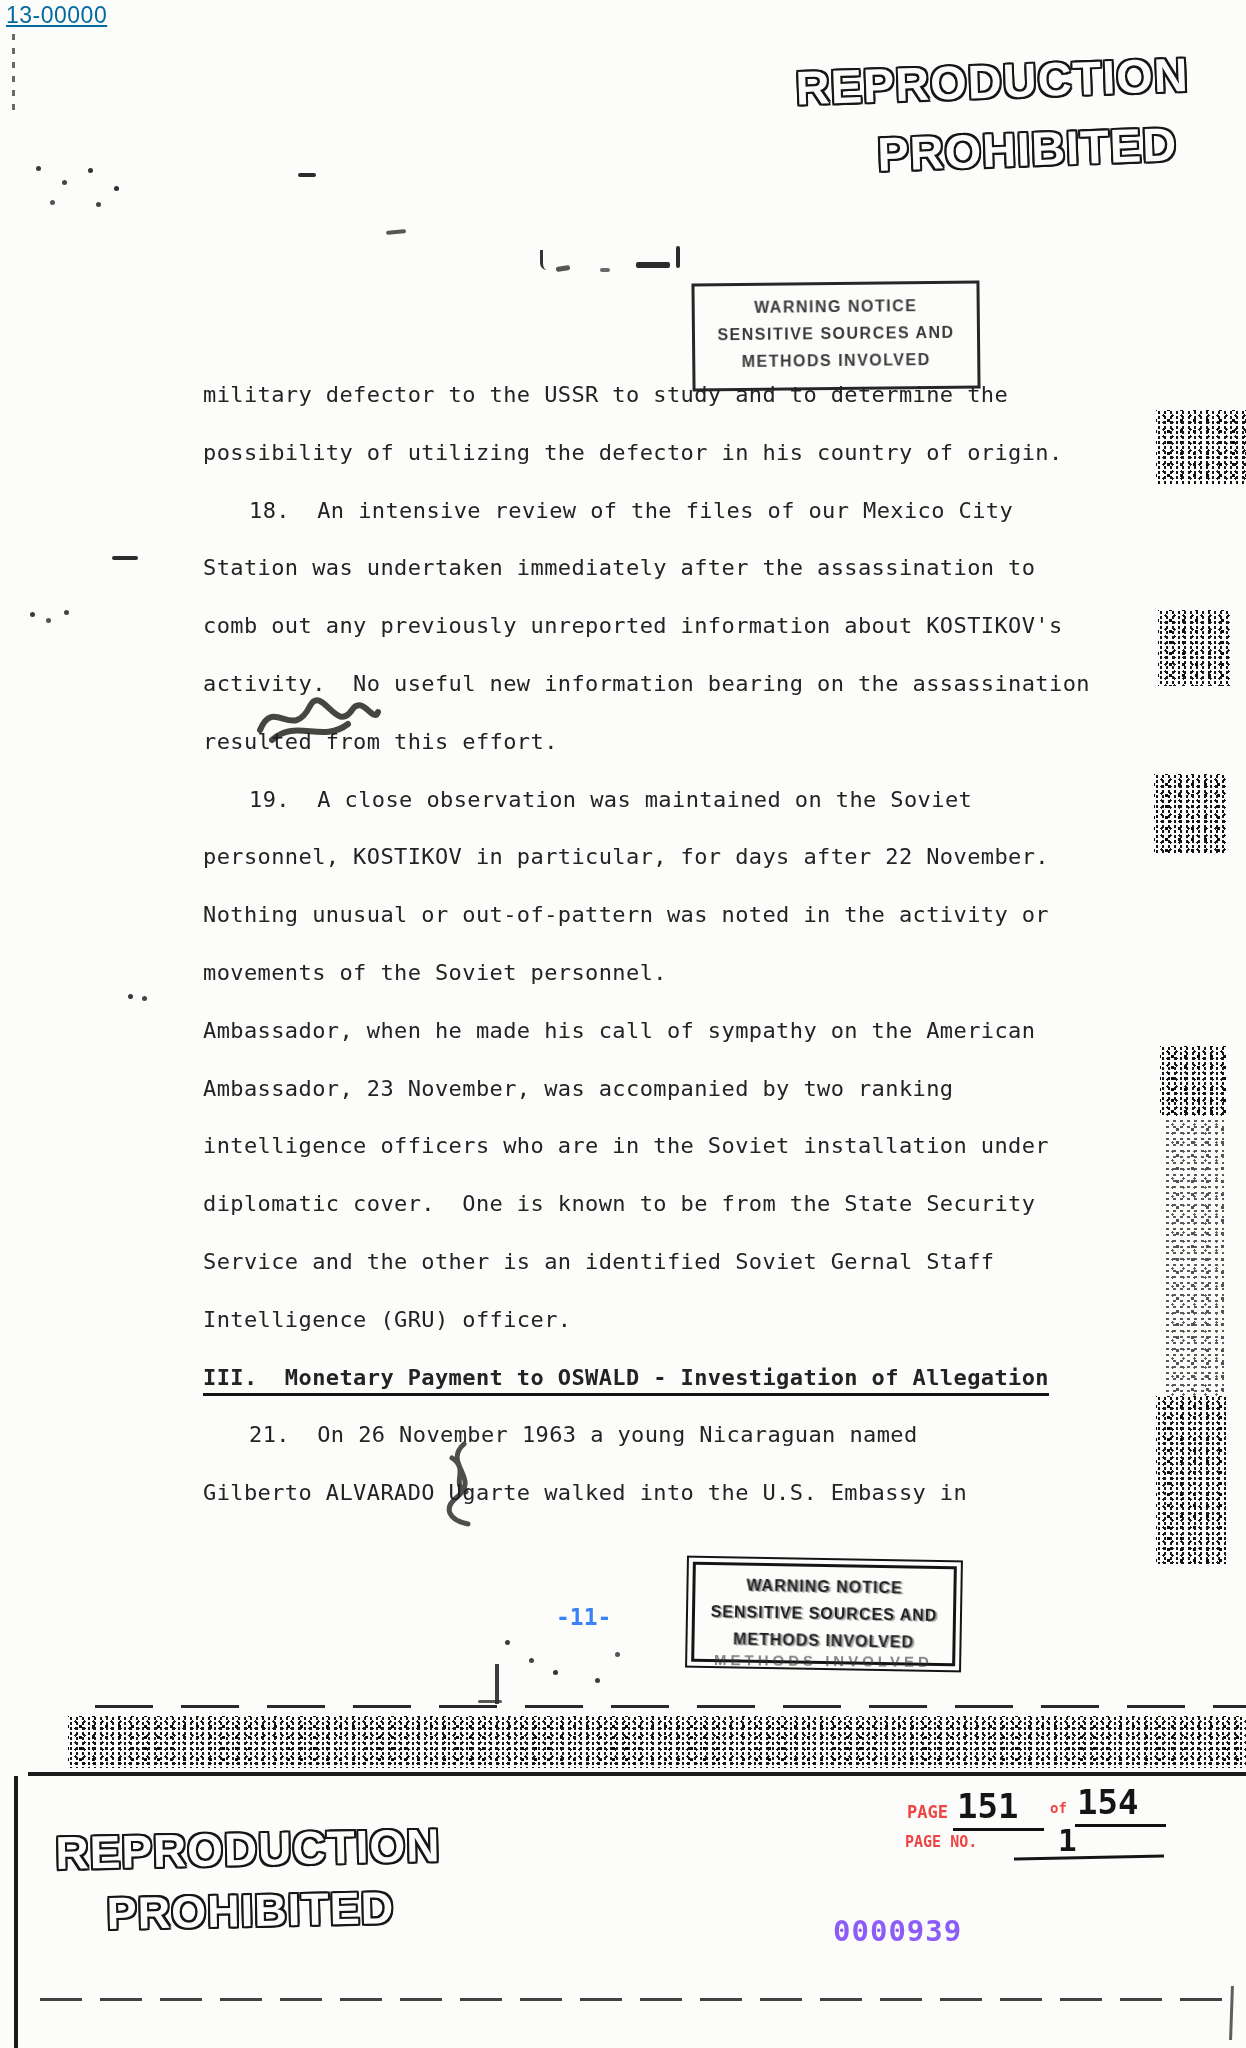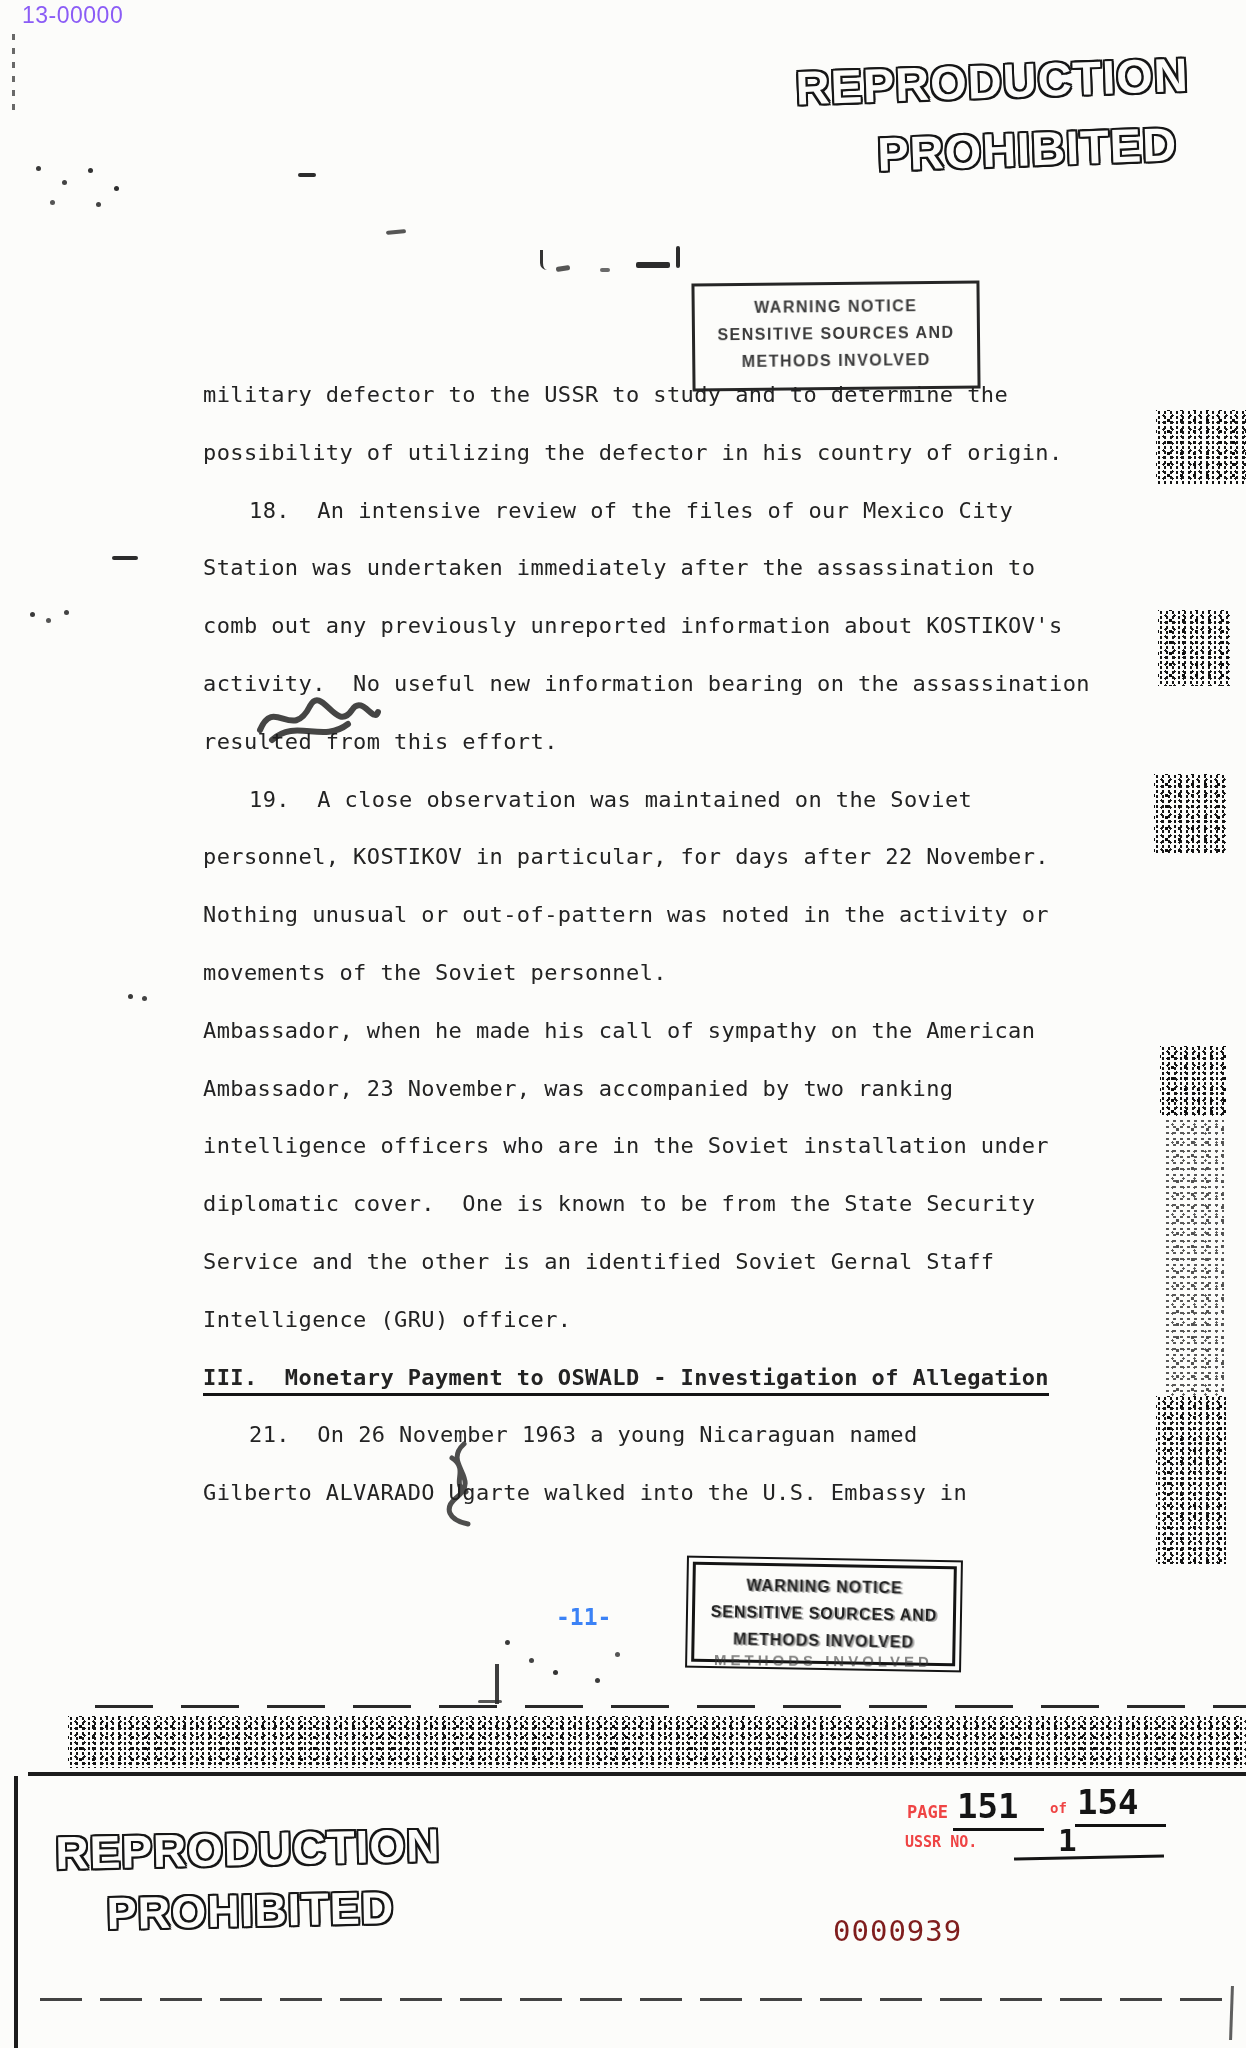--- a/index.html
+++ b/index.html
@@ -35,32 +35,32 @@
   .warnbox .wl{font-size:16px;line-height:27px;letter-spacing:1.5px;}
   .warn-top{left:692px;top:282px;width:282px;height:94px;transform:rotate(-.6deg);padding-top:8px;}
   .warn-bottom{left:692px;top:1564px;width:258px;height:88px;transform:rotate(1deg);
                outline:2px solid #141414;outline-offset:4px;border-color:#141414;color:#1e1e1e;
                padding-top:6px;filter:blur(.4px);}
   .warn-bottom .wl{text-shadow:2px 1px 0 rgba(0,0,0,.35);letter-spacing:1px;}
   .warn-ghost{position:absolute;left:714px;top:1652px;font-weight:700;font-size:15px;
               letter-spacing:4px;color:#333;opacity:.6;filter:blur(.6px);transform:rotate(.5deg);}
 
   
-  .doc-number{position:absolute;left:22px;top:2px;font-size:23px;color:#8b5cf6;letter-spacing:.5px;}
+  .doc-number{position:absolute;left:6px;top:2px;font-size:23px;color:#0369a1;letter-spacing:.5px;text-decoration:underline;}
   .page-number{position:absolute;left:556px;top:1604px;font-family:"DejaVu Sans Mono",monospace;
                font-size:23px;font-weight:bold;color:#3b82f6;filter:blur(.3px);}
 
   .foot-label{position:absolute;font-family:"DejaVu Sans Mono",monospace;font-weight:bold;
               color:#ef4444;filter:blur(.5px);}
   .foot-num{position:absolute;font-family:"DejaVu Sans Mono",monospace;font-weight:bold;
             color:#151515;border-bottom:3px solid #111;filter:blur(.2px);}
   .copy-underline{position:absolute;left:1014px;top:1856px;width:150px;height:0;
                   border-bottom:3px solid #151515;transform:rotate(-1.2deg);}
   .control-number{position:absolute;left:833px;top:1914px;font-family:"DejaVu Sans Mono",monospace;
-                  font-size:29px;font-weight:normal;letter-spacing:1px;color:#7f1d1d;filter:blur(.4px);}
+                  font-size:29px;font-weight:bold;letter-spacing:1px;color:#8b5cf6;filter:blur(.4px);}
 
   
   .speckle{position:absolute;
     background-image:radial-gradient(circle,#141414 1.2px,transparent 1.4px),
                      radial-gradient(circle,#1c1c1c 1px,transparent 1.2px),
                      radial-gradient(circle,#0d0d0d 1.7px,transparent 1.9px);
     background-size:6px 5px,9px 7px,13px 11px;background-position:0 0,3px 2px,6px 5px;}
   .speckle.light{opacity:.7;background-size:7px 6px,11px 9px,15px 13px;}
   .hline{position:absolute;background:#1c1c1c;}
   .dash-line{position:absolute;height:3px;
@@ -178,21 +178,21 @@
   <div class="dash-line" style="left:95px;top:1705px;width:1151px;"></div>
   <div class="speckle" style="left:68px;top:1716px;width:1178px;height:52px;"></div>
   <div class="hline" style="left:28px;top:1772px;width:1218px;height:4px;"></div>
 
   <div class="vline" style="left:14px;top:1776px;width:4px;height:272px;"></div>
 
   <div class="foot-label" style="left:907px;top:1802px;font-size:17px;">PAGE</div>
   <div class="foot-num" style="left:953px;top:1786px;font-size:34px;padding:0 26px 2px 4px;">151</div>
   <div class="foot-label" style="left:1050px;top:1800px;font-size:14px;">of</div>
   <div class="foot-num" style="left:1075px;top:1782px;font-size:34px;padding:0 28px 2px 2px;">154</div>
-  <div class="foot-label" style="left:905px;top:1833px;font-size:15px;">USSR NO.</div>
+  <div class="foot-label" style="left:905px;top:1833px;font-size:15px;">PAGE NO.</div>
   <div class="foot-num" style="left:1058px;top:1822px;font-size:31px;border-bottom:none;">1</div>
   <div class="copy-underline"></div>
 
   <div class="outline-stamp stamp-bl">
     <div class="l1">REPRODUCTION</div>
     <div class="l2">PROHIBITED</div>
   </div>
 
   <div class="control-number">0000939</div>
 

